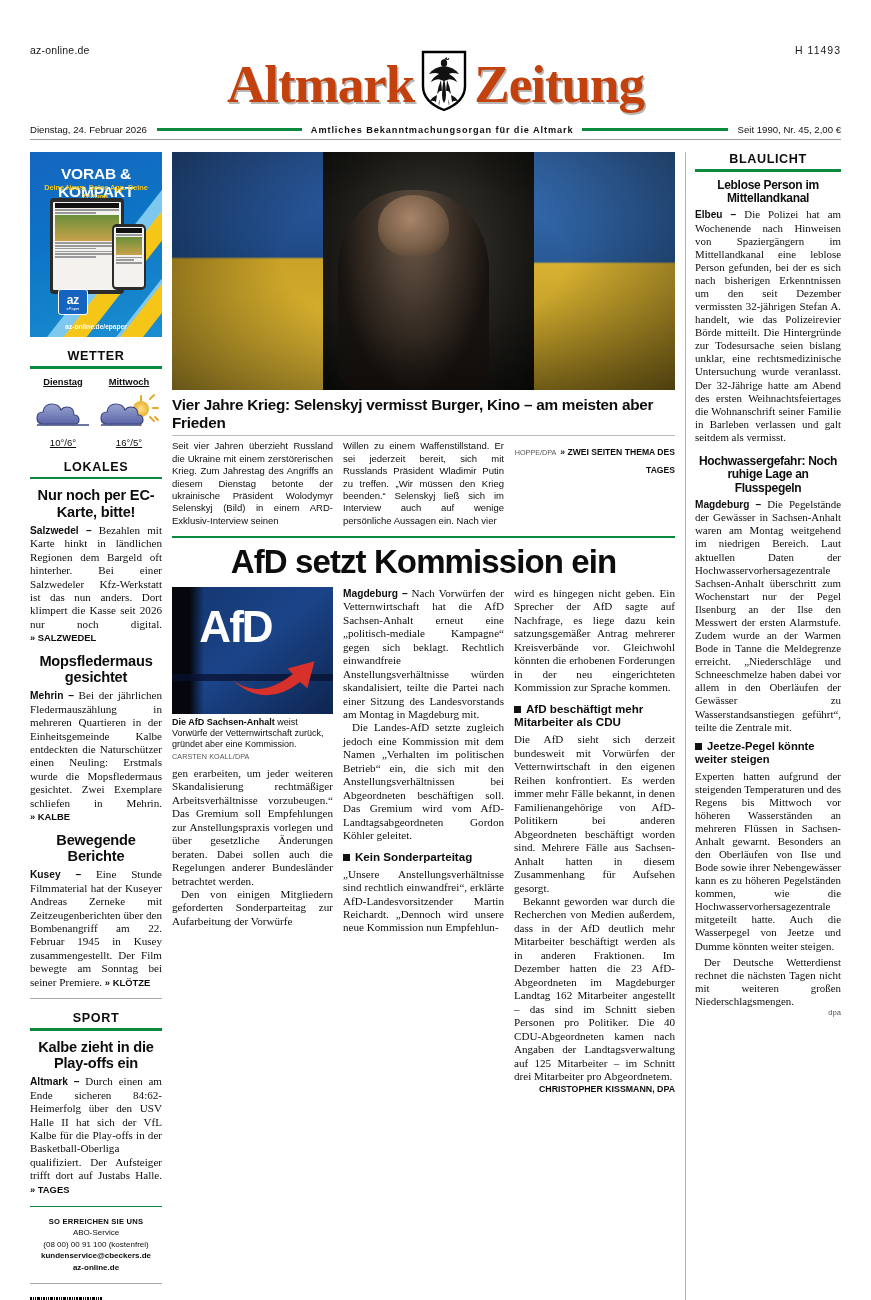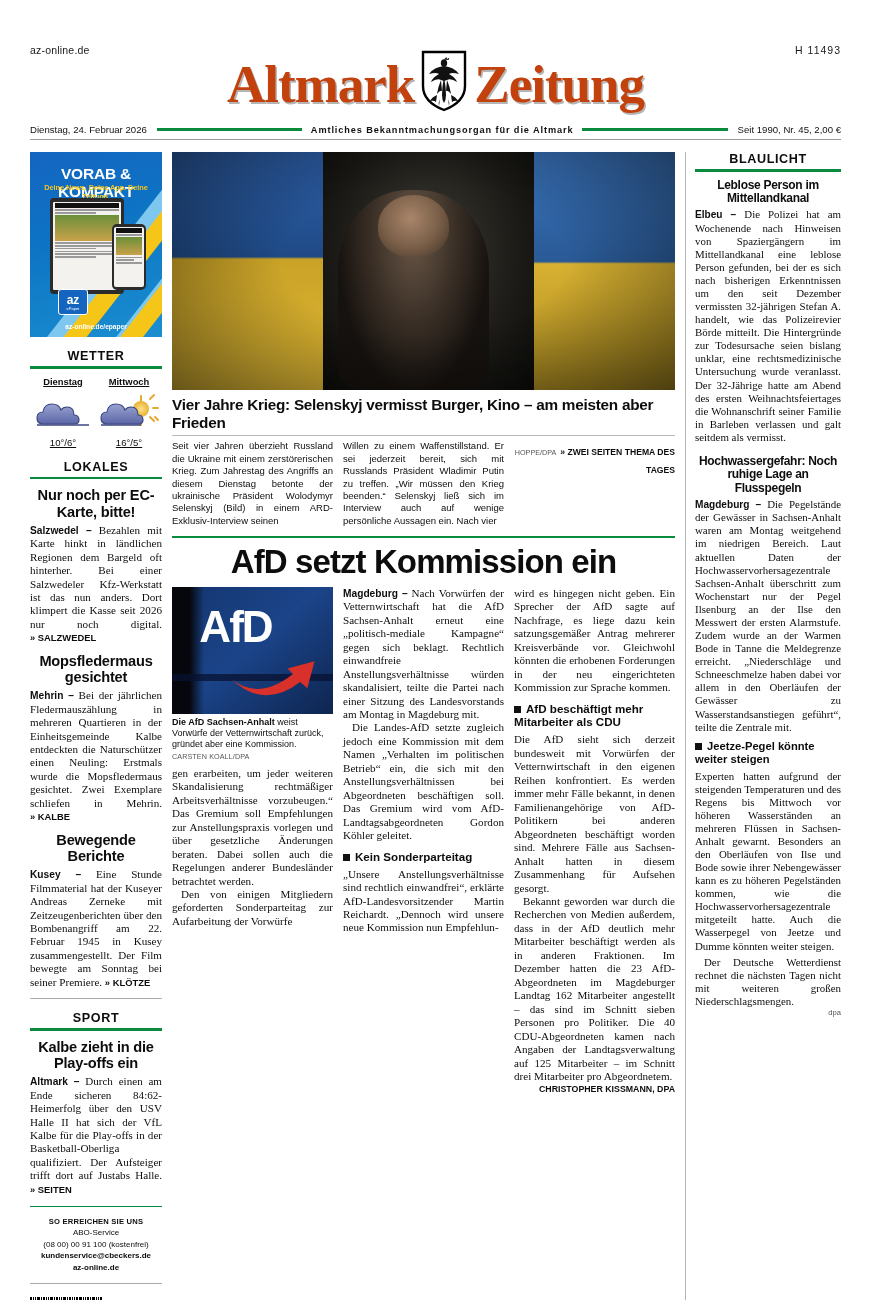--- a/index.html
+++ b/index.html
@@ -310,21 +310,21 @@
         <div class="loc-head">Bewegende Berichte</div>
         <div class="body-txt"><b>Kusey –</b><span> Eine Stunde Filmmaterial hat der Kuseyer Andreas Zerneke mit Zeitzeugenberichten über den Bombenangriff am 22. Februar 1945 in Kusey zusammengestellt. Der Film bewegte am Sonntag bei seiner Premiere.</span> <span class="ref">» KLÖTZE</span></div>
       </div>
 
       <div class="sep-line"></div>
 
       <div class="sec-head">SPORT</div>
       <div class="sec-rule"></div>
       <div>
         <div class="loc-head">Kalbe zieht in die Play-offs ein</div>
-        <div class="body-txt"><b>Altmark –</b><span> Durch einen am Ende sicheren 84:62-Heimerfolg über den USV Halle II hat sich der VfL Kalbe für die Play-offs in der Basketball-Oberliga qualifiziert. Der Aufsteiger trifft dort auf Justabs Halle.</span> <span class="ref">» SEITEN</span></div>
+        <div class="body-txt"><b>Altmark –</b><span> Durch einen am Ende sicheren 84:62-Heimerfolg über den USV Halle II hat sich der VfL Kalbe für die Play-offs in der Basketball-Oberliga qualifiziert. Der Aufsteiger trifft dort auf Justabs Halle.</span> <span class="ref">» TAGES</span></div>
       </div>
 
       <div class="sec-rule-thin" style="margin-top:10px"></div>
       <div class="contact">
         <div class="t">SO ERREICHEN SIE UNS</div>
         <div>ABO-Service</div>
         <div>(08 00) 00 91 100 (kostenfrei)</div>
         <div class="b">kundenservice@cbeckers.de</div>
         <div class="b">az-online.de</div>
       </div>

